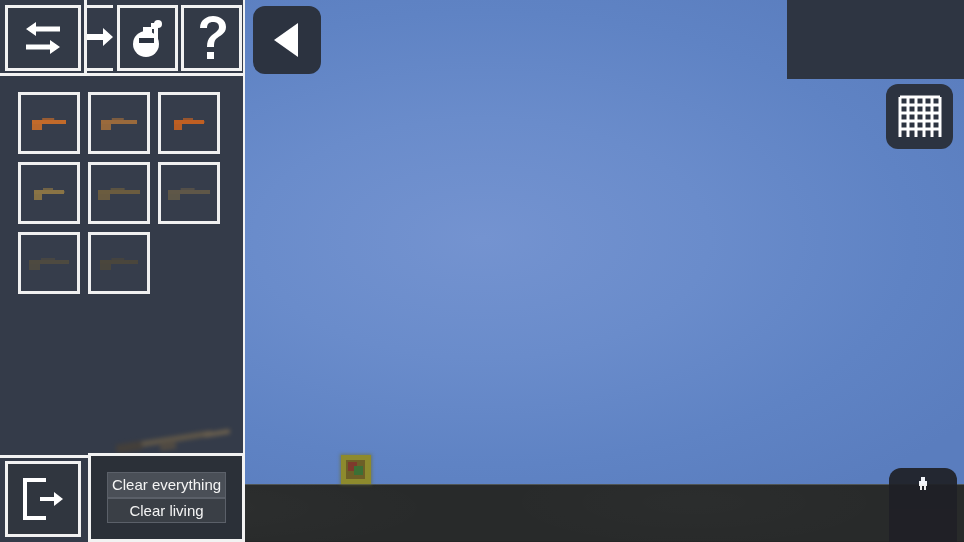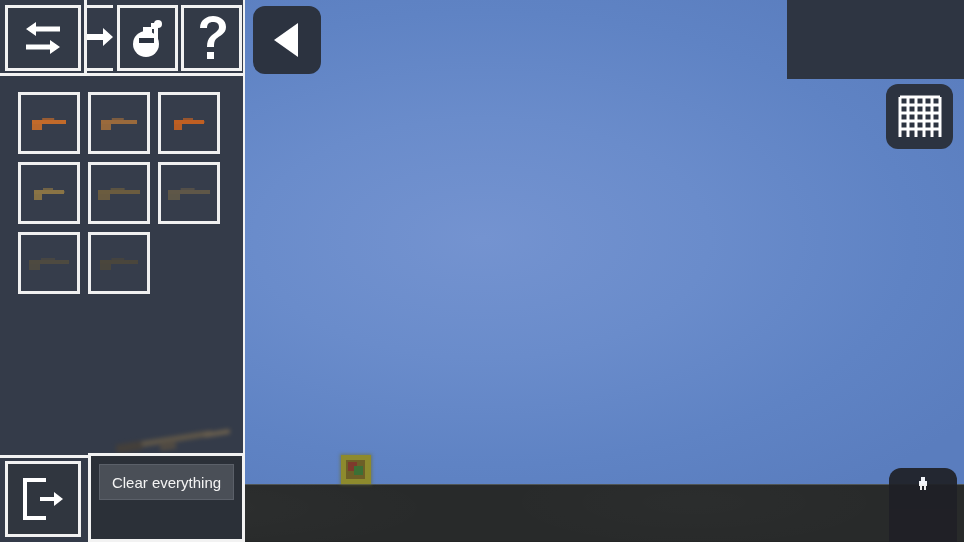--- a/index.html
+++ b/index.html
@@ -199,21 +199,21 @@
     left: 88px;
     top: 453px;
     width: 157px;
     height: 89px;
     box-sizing: border-box;
     border: 3px solid #f2f2f2;
     background: #2b3038;
     display: flex;
     flex-direction: column;
     justify-content: space-between;
-    padding: 8px;
+    padding: 16px;
   }
   .clear-btn {
     height: 36px;
     background: #4a4f57;
     color: #f4f4f4;
     font-size: 15px;
     display: flex;
     align-items: center;
     justify-content: center;
     cursor: pointer;
@@ -407,20 +407,21 @@
         <svg width="46" height="44" viewBox="0 0 46 44">
           <path fill="none" stroke="#ffffff" stroke-width="4" d="M26 3 L5 3 L5 41 L26 41"></path>
           <rect x="20" y="20" width="17" height="4" fill="#ffffff"></rect>
           <path fill="#ffffff" d="M34 15 L43 22 L34 29 Z"></path>
         </svg>
       </span>
     </div>
 
     <div id="clear-panel">
       <div class="clear-btn">Clear everything</div>
+      <div class="clear-btn">Clear living</div>
     </div>
   </div>
 
   <div class="round-btn" id="collapse-btn">
     <span class="glyph">
       <svg width="34" height="40" viewBox="0 0 34 40">
         <path fill="#ffffff" d="M28 3 L28 37 L4 20 Z"></path>
       </svg>
     </span>
   </div>

